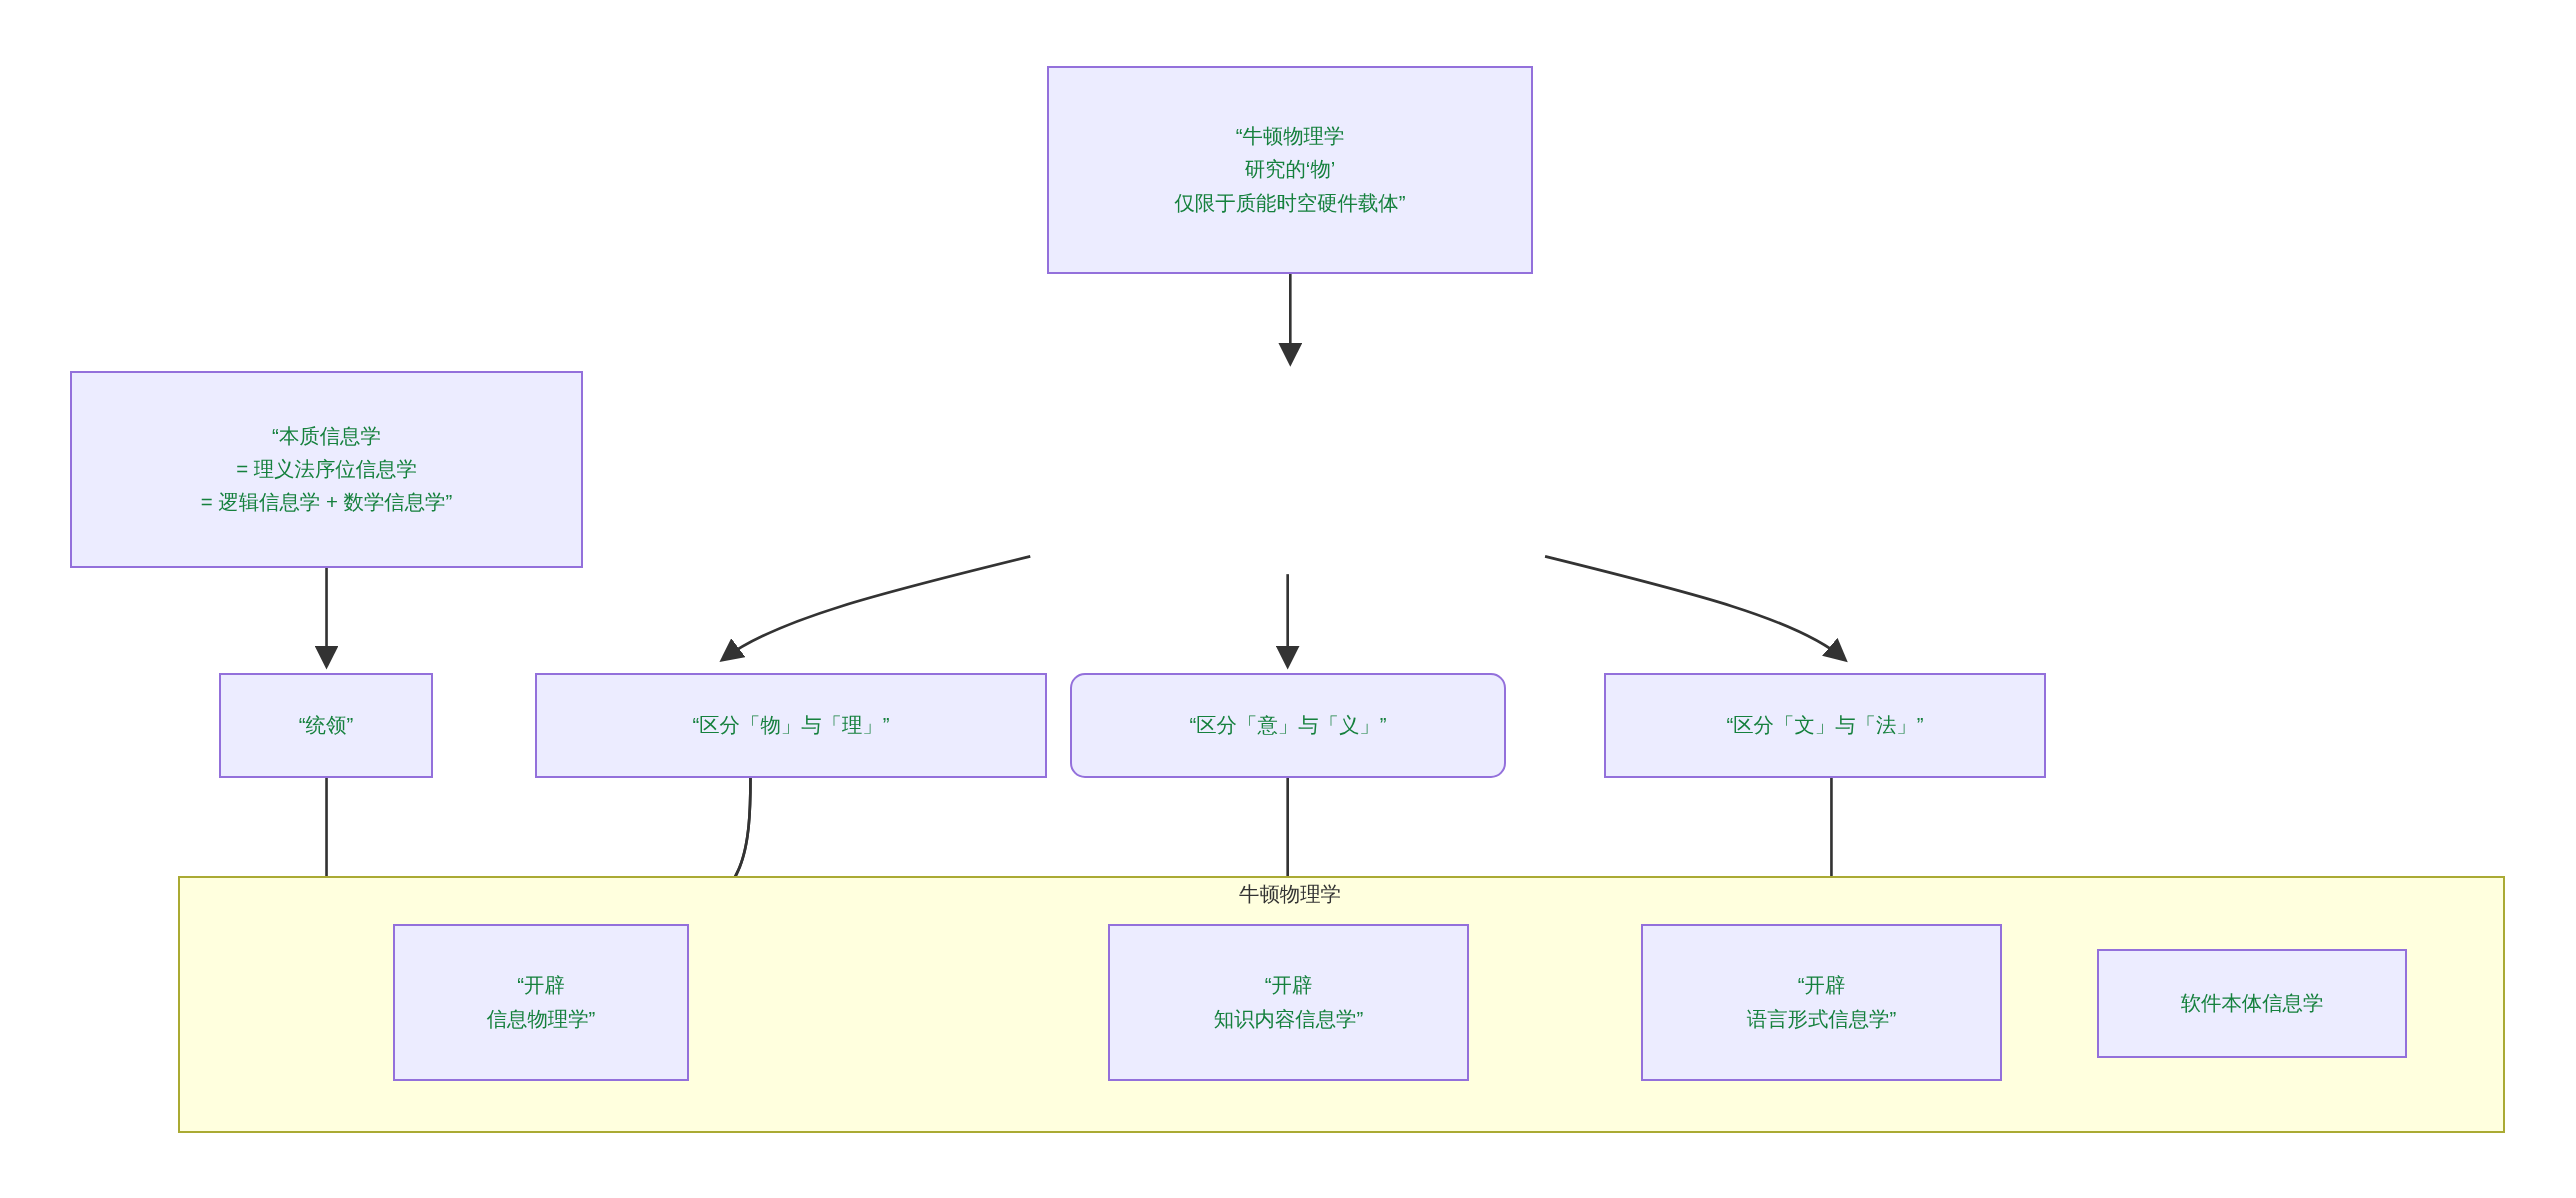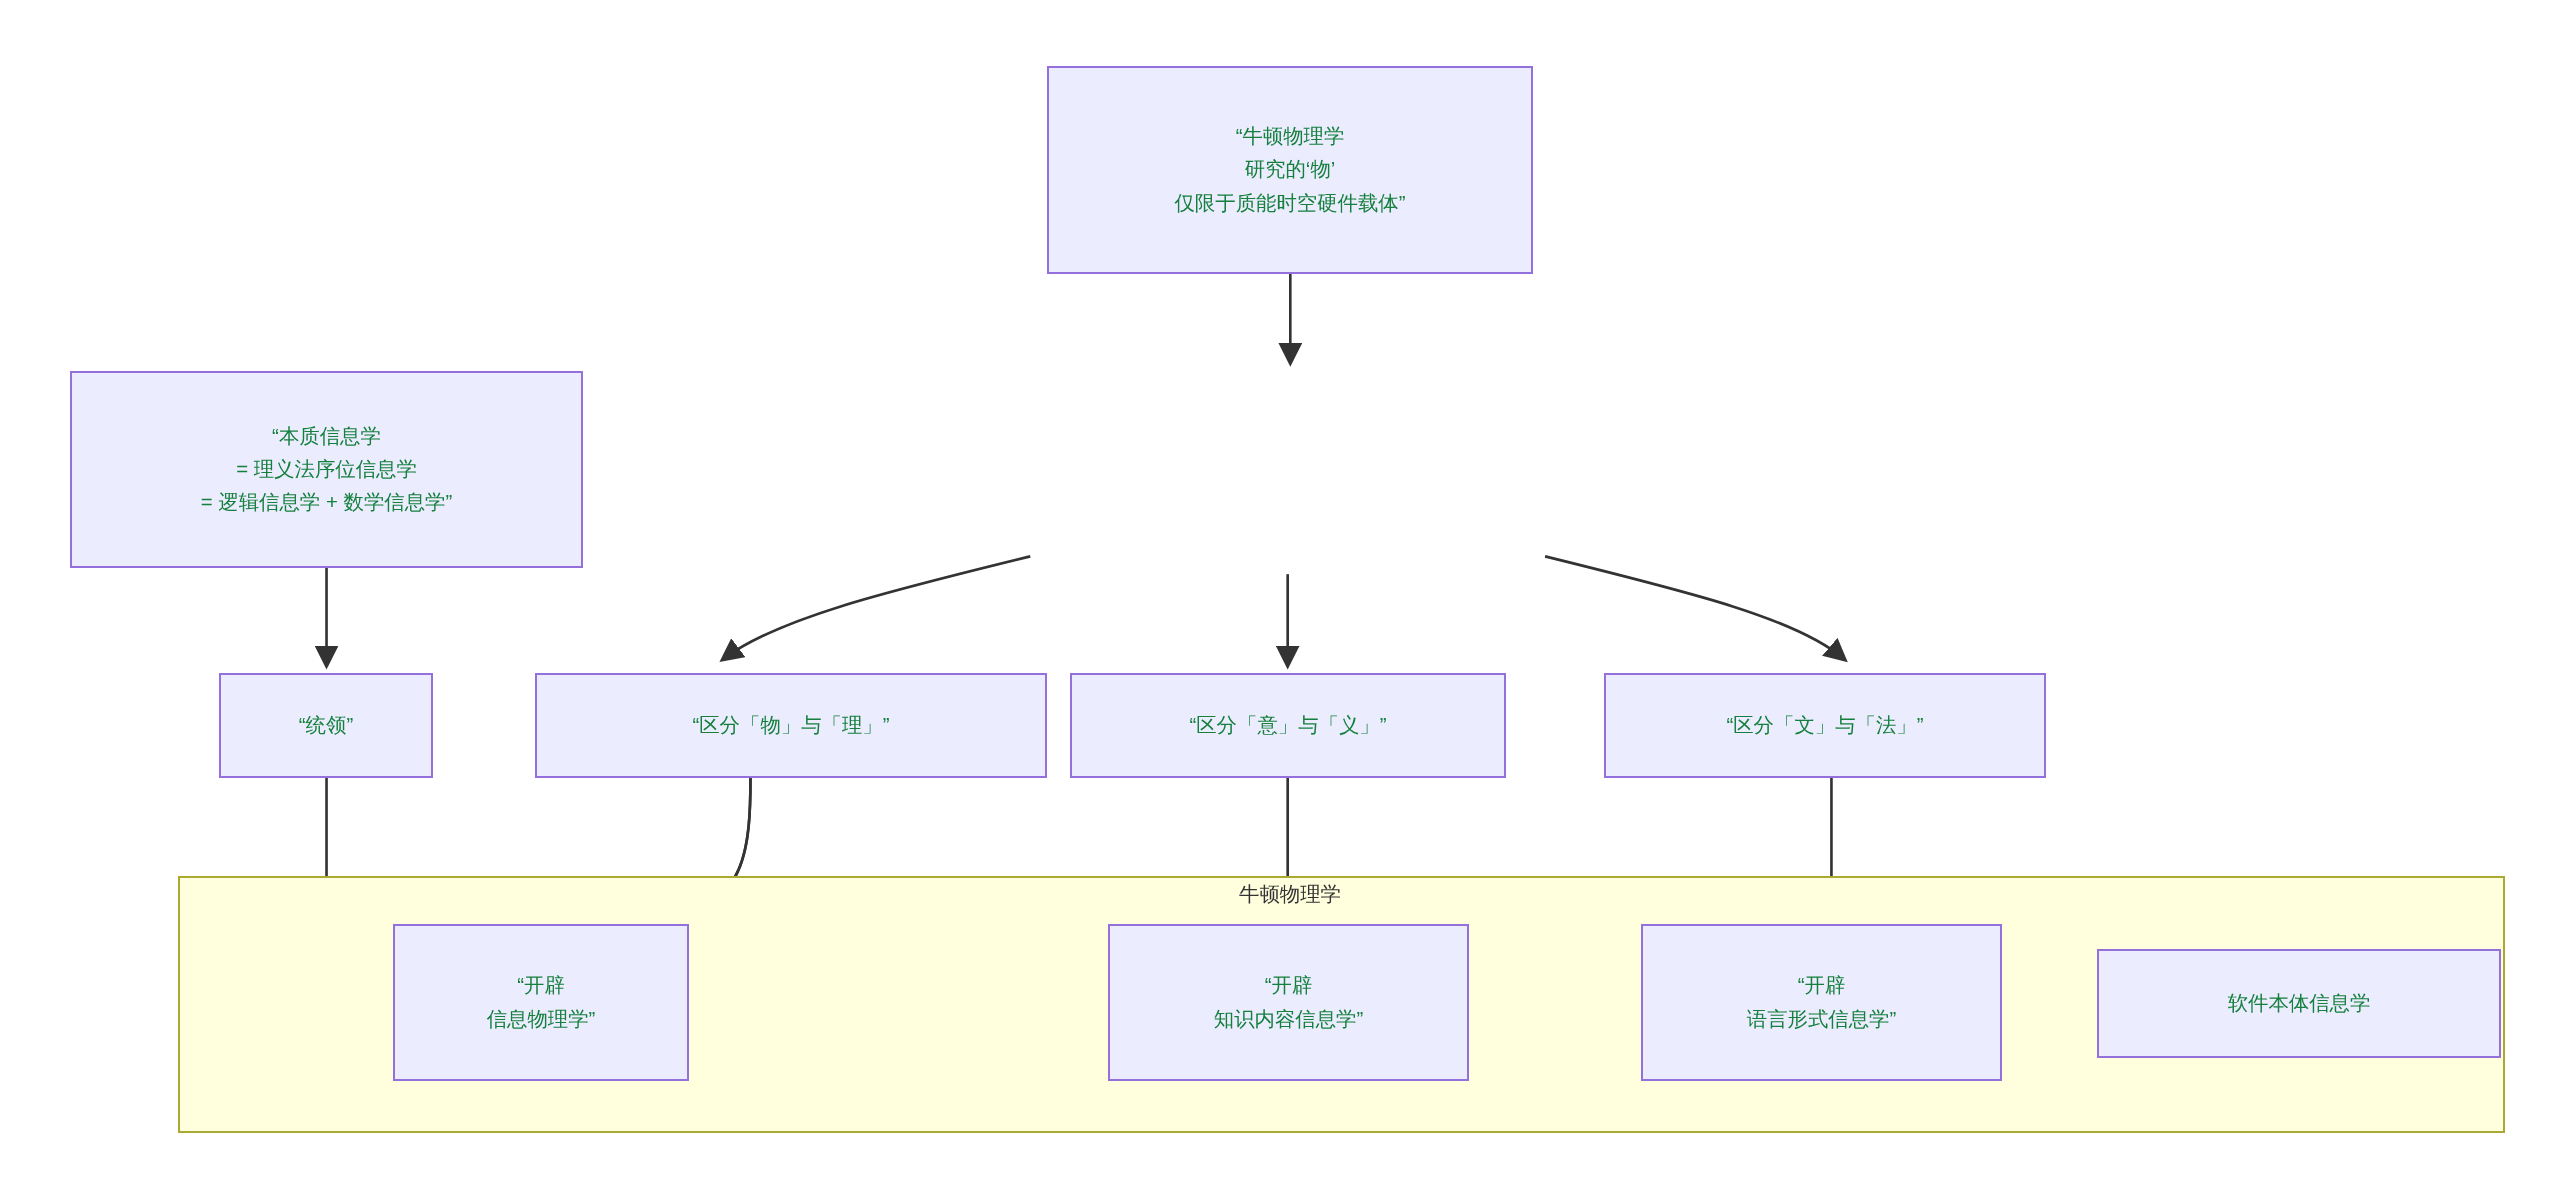--- a/index.html
+++ b/index.html
@@ -105,21 +105,21 @@
 
 
   <div class="node" style="left:219px; top:673px; width:214px; height:105px;">
     <span class="label">“统领”</span>
   </div>
 
   <div class="node" style="left:535px; top:673px; width:512px; height:105px;">
     <span class="label">“区分「物」与「理」”</span>
   </div>
 
-  <div class="node" style="left:1070px; top:673px; width:436px; height:105px;">
+  <div class="node" style="left:1070px; top:673px; width:436px; height:105px;border-radius:15px;">
     <span class="label">“区分「意」与「义」”</span>
   </div>
 
   <div class="node" style="left:1604px; top:673px; width:442px; height:105px;align-items:center;">
     <span class="label">“区分「文」与「法」”</span>
   </div>
 
   <div class="node" style="left:393px; top:924px; width:296px; height:157px;">
     <span class="label">“开辟
 信息物理学”</span>
@@ -128,18 +128,18 @@
   <div class="node" style="left:1108px; top:924px; width:361px; height:157px;">
     <span class="label">“开辟
 知识内容信息学”</span>
   </div>
 
   <div class="node" style="left:1641px; top:924px; width:361px; height:157px;">
     <span class="label">“开辟
 语言形式信息学”</span>
   </div>
 
-  <div class="node" style="left:2097px; top:949px; width:404px; height:109px;">
+  <div class="node" style="left:2097px; top:949px; width:310px; height:109px;">
     <span class="label">软件本体信息学</span>
   </div>
 
 </div>
 
 
 </body></html>

